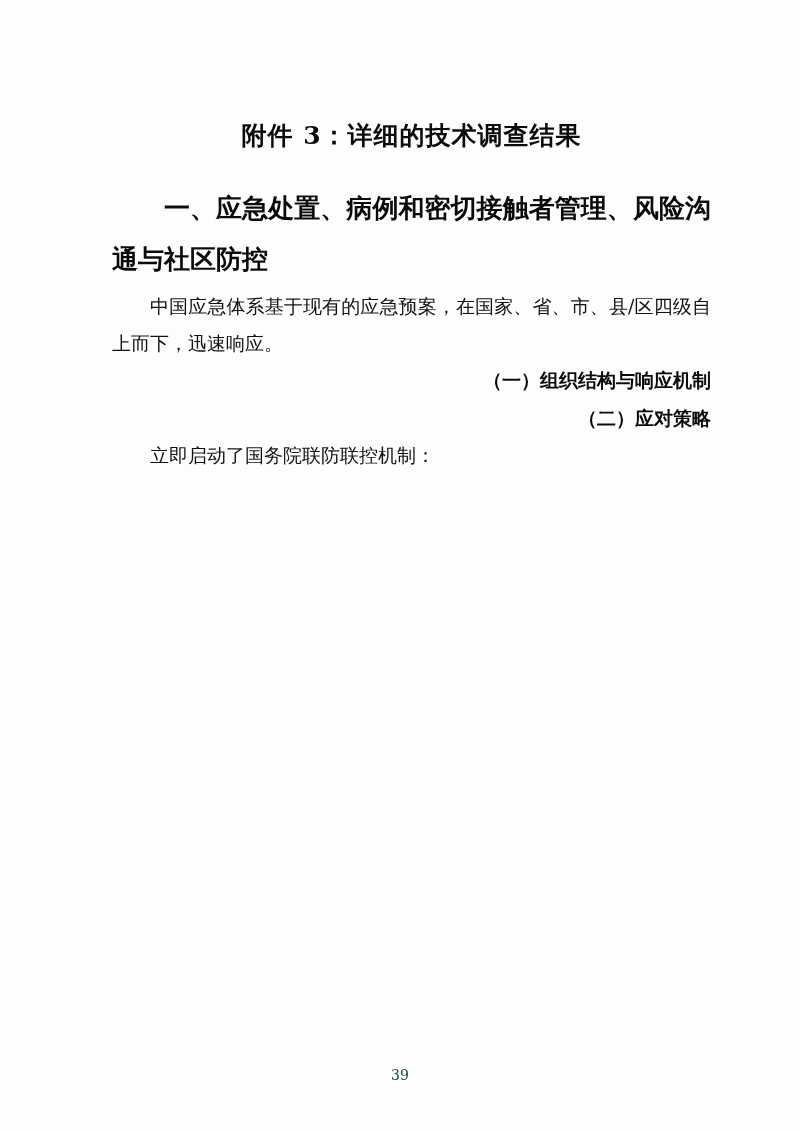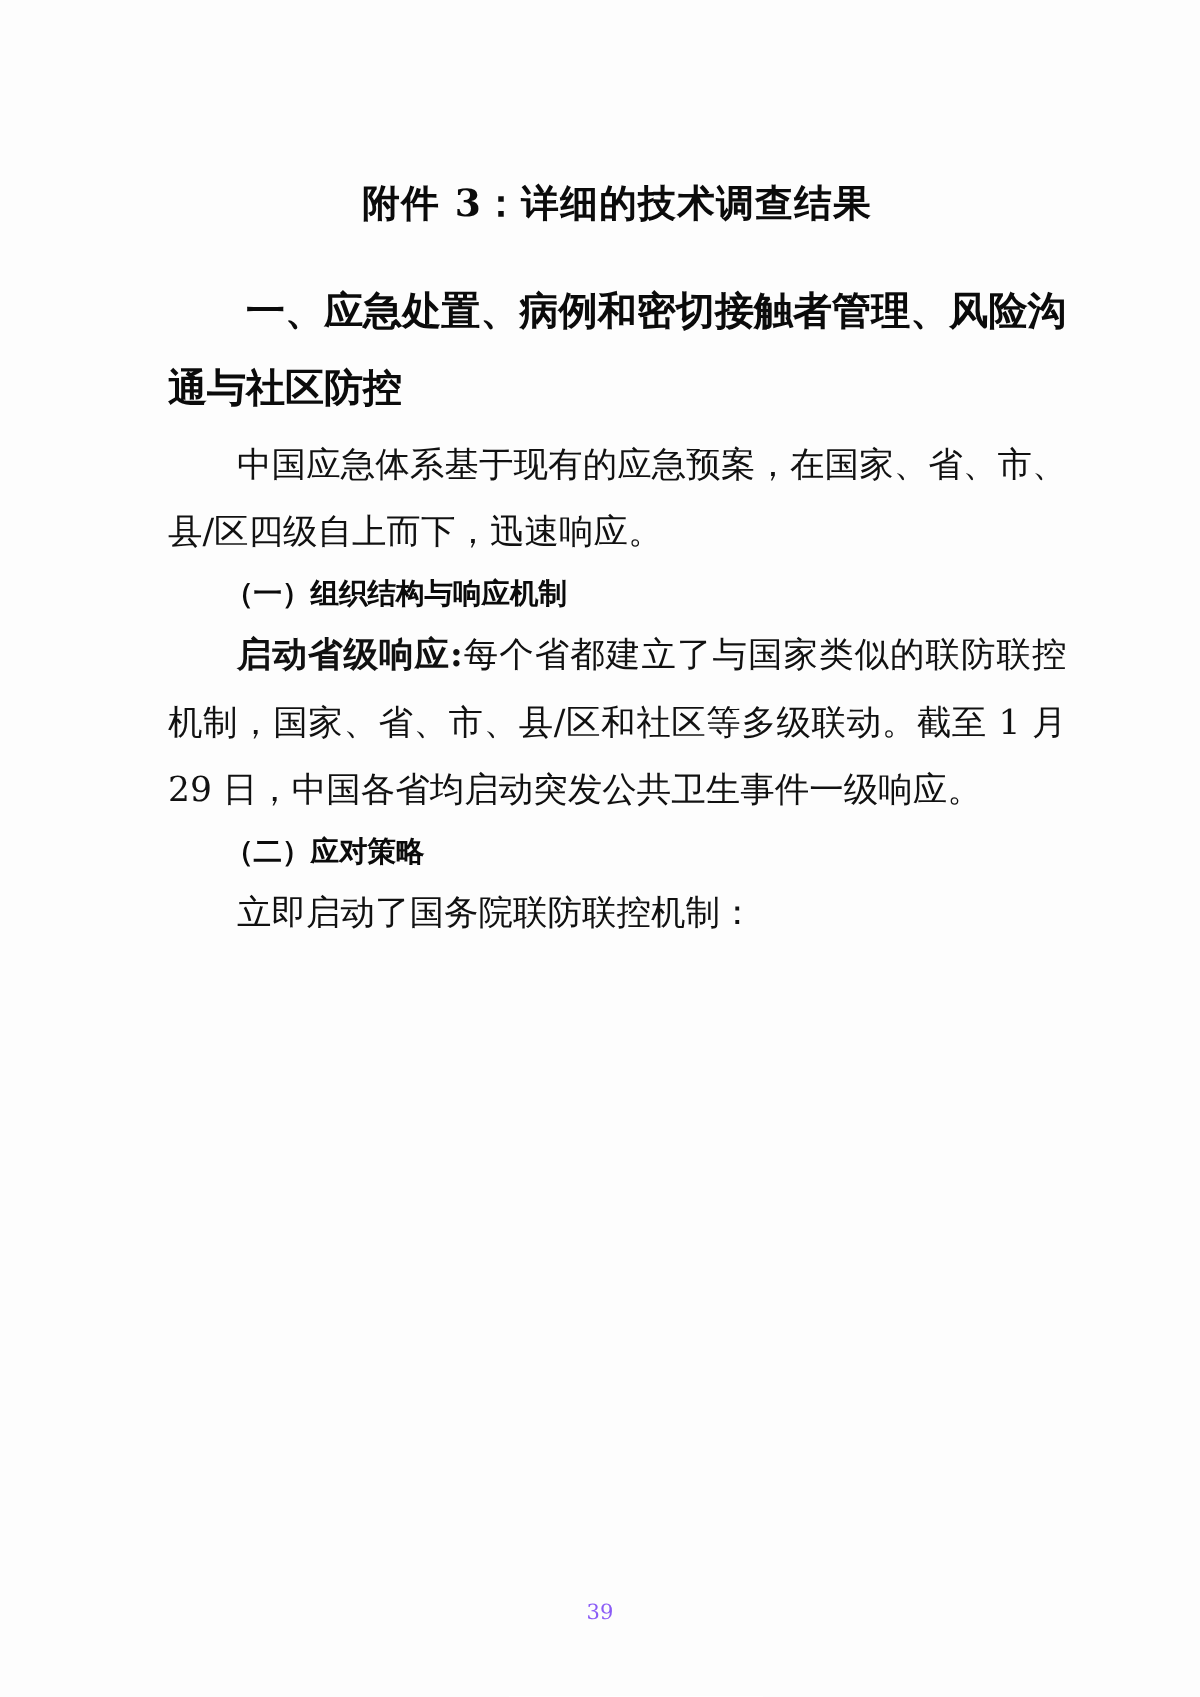--- a/index.html
+++ b/index.html
@@ -41,59 +41,59 @@
     text-align: justify;
     color: #0b0b0b;
   }
   .sub-heading {
     font-size: 19px;
     font-weight: bold;
     line-height: 1.95;
     text-indent: 2em;
     margin: 0;
     color: #0b0b0b;
+    text-align: right;
   }
   p.body-text {
-    font-size: 23px;
+    font-size: 19px;
     line-height: 1.95;
     text-indent: 2em;
     margin: 0;
     text-align: justify;
     text-justify: inter-ideograph;
     color: #111111;
   }
   .run-in-label {
     font-weight: bold;
   }
   .page-number {
     position: absolute;
     bottom: 48px;
     left: 0;
     right: 0;
     text-align: center;
     font-size: 14px;
     font-family: "DejaVu Serif", "Liberation Serif", serif;
-    color: #8b5cf6;
+    color: #14532d;
   }
 </style>
 </head>
 <body>
 
 <div class="page">
 
   <h1 class="doc-title">附件 3：详细的技术调查结果</h1>
 
   <div class="section-heading">一、应急处置、病例和密切接触者管理、风险沟通与社区防控</div>
 
   <p class="body-text">中国应急体系基于现有的应急预案，在国家、省、市、县/区四级自上而下，迅速响应。</p>
 
   <div class="sub-heading">（一）组织结构与响应机制</div>
 
 
-  <p class="body-text"><span class="run-in-label">启动省级响应:</span><span>每个省都建立了与国家类似的联防联控机制，国家、省、市、县/区和社区等多级联动。截至 1 月 29 日，中国各省均启动突发公共卫生事件一级响应。</span></p>
 
   <div class="sub-heading">（二）应对策略</div>
 
 
   <p class="body-text">立即启动了国务院联防联控机制：</p>
 
   <div class="page-number">39</div>
 </div>
 
 </body></html>

